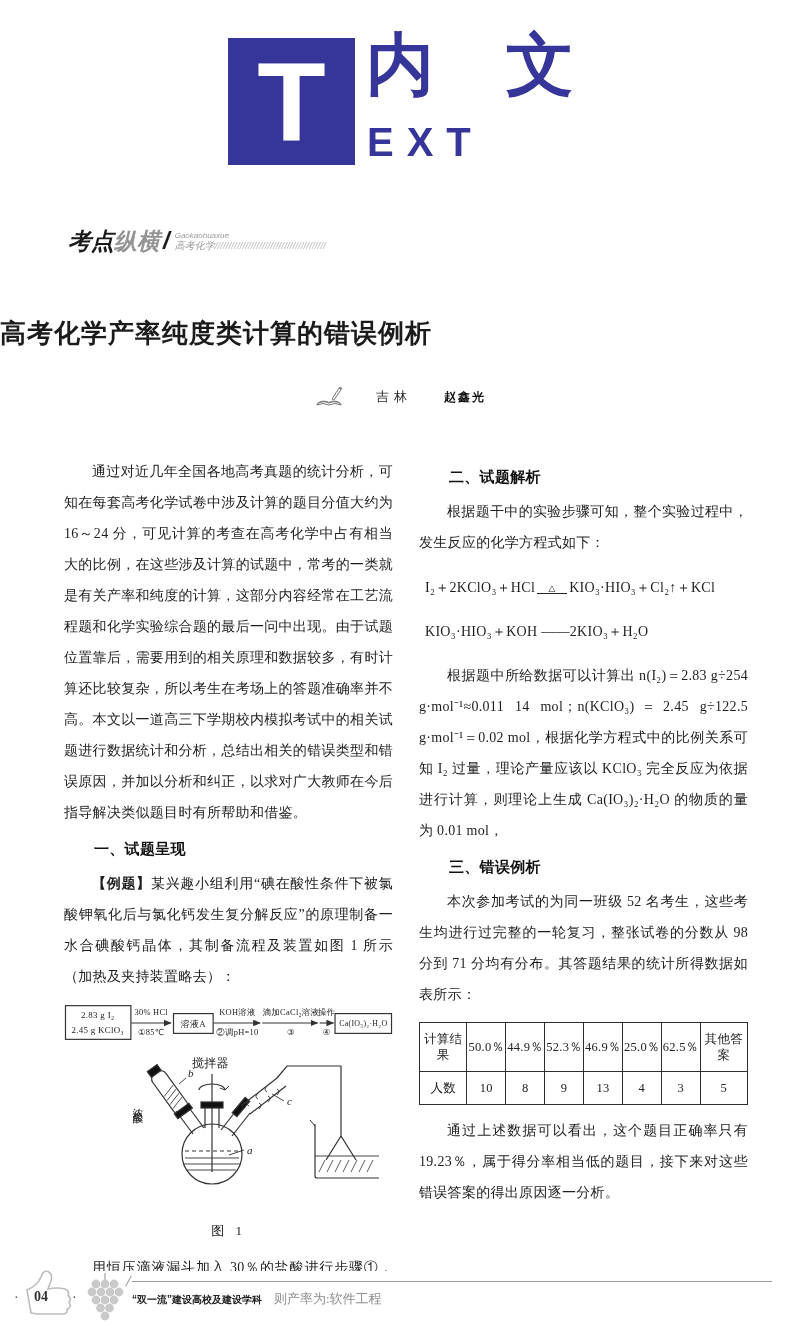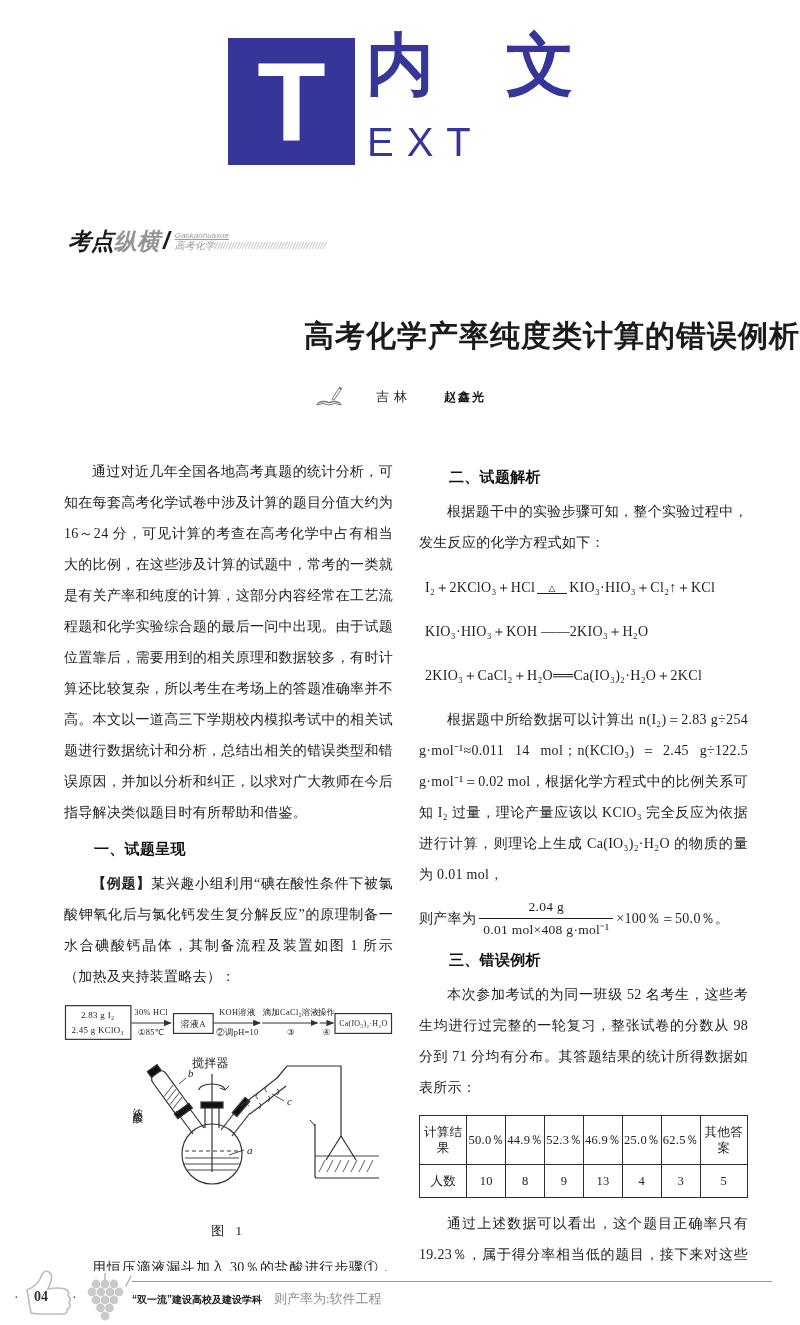--- a/index.html
+++ b/index.html
@@ -5,33 +5,33 @@
   * { box-sizing: border-box; margin: 0; padding: 0; }
   html,body { width:800px; }
   body { font-family:"Liberation Serif", serif; background:#ffffff; }
   .page { position:relative; width:800px; height:1325px; background:#fff; overflow:hidden; }
 
   
   .logo-box { position:absolute; left:228px; top:38px; width:127px; height:127px; background:#35359a; display:flex; align-items:center; justify-content:center; }
   .logo-letter { color:#fff; font-family:"Liberation Sans",sans-serif; font-weight:bold; font-size:112px; line-height:112px; }
   .logo-cn { position:absolute; left:366px; top:28px; color:#35359a; font-family:"Liberation Sans",sans-serif; font-weight:bold; font-size:68px; line-height:72px; white-space:nowrap; }
   .logo-cn .gap { display:inline-block; width:72px; }
-  .logo-en { position:absolute; left:367px; top:120px; color:#35359a; font-family:"Liberation Sans",sans-serif; font-weight:normal; font-size:40px; letter-spacing:13px; }
+  .logo-en { position:absolute; left:367px; top:120px; color:#35359a; font-family:"Liberation Sans",sans-serif; font-weight:bold; font-size:40px; letter-spacing:13px; }
 
   
   .banner { position:absolute; left:68px; top:228px; display:flex; align-items:flex-start; font-style:italic; font-family:"Liberation Sans",sans-serif; }
   .banner-bold { font-size:23px; font-weight:bold; color:#1a1a1a; line-height:26px; }
   .banner-light { font-size:23px; font-weight:bold; color:#949494; line-height:26px; }
   .banner-divider { font-size:24px; font-weight:bold; color:#1a1a1a; margin:0 5px 0 3px; line-height:26px; }
   .banner-sub { display:flex; flex-direction:column; margin-top:3px; }
-  .banner-sub .en { font-size:8px; color:#9a9a9a; line-height:10px;text-decoration:underline; }
+  .banner-sub .en { font-size:8px; color:#9a9a9a; line-height:10px; }
   .banner-sub .cn { font-size:10px; color:#9a9a9a; line-height:10px; white-space:nowrap;font-family:Liberation Serif, serif; }
 
   
-  .article-title { position:absolute; left:0; top:316px; width:100%; text-align:right; font-family:"Liberation Sans",sans-serif; font-size:30px; font-weight:600; letter-spacing:1px; color:#1b1b1b; }
+  .article-title { position:absolute; left:0; top:316px; width:100%; text-align:left; font-family:"Liberation Sans",sans-serif; font-size:26px; font-weight:600; letter-spacing:1px; color:#1b1b1b; }
   .author-row { position:absolute; left:0; top:386px; width:100%; display:flex; justify-content:center; align-items:center; gap:32px; }
   .author-region { font-size:13px; letter-spacing:5px; color:#2a2a2a; }
   .author-name { font-size:12px; font-weight:bold; letter-spacing:2px; color:#111; }
 
   
   .columns { position:absolute; left:64px; top:456px; width:684px; bottom:54px; display:flex; gap:26px; overflow:hidden; }
   .col { flex:1; min-width:0; font-size:14px; line-height:31px; letter-spacing:0.3px; text-align:justify; color:#1e1e1e; }
   .col p { text-indent:2em; }
   .hd { font-family:"Liberation Sans",sans-serif; font-weight:bold; font-size:15px; text-indent:2em; line-height:30px; margin:6px 0 4px; color:#111; }
   .hei { font-family:"Liberation Sans",sans-serif; font-weight:bold; }
@@ -225,33 +225,24 @@
       <div class="equations">
         <div class="eq">
           <span>I₂＋2KClO₃＋HCl</span>
           <span class="cond-arrow">
             <span class="cond">△</span>
             <span class="cond-bar"></span>
           </span>
           <span>KIO₃·HIO₃＋Cl₂↑＋KCl</span>
         </div>
         <div class="eq">KIO₃·HIO₃＋KOH ——2KIO₃＋H₂O</div>
-        <div class="eq">2KIO₃＋CaCl₂＋H₂O══Ca(IO₃)₂·H₂O＋2KCl</div>
       </div>
 
       <p>根据题中所给数据可以计算出 n(I₂)＝2.83 g÷254 g·mol⁻¹≈0.011 14 mol；n(KClO₃)＝2.45 g÷122.5 g·mol⁻¹＝0.02 mol，根据化学方程式中的比例关系可知 I₂ 过量，理论产量应该以 KClO₃ 完全反应为依据进行计算，则理论上生成 Ca(IO₃)₂·H₂O 的物质的量为 0.01 mol，</p>
 
-      <div class="formula-line">
-        <span>则产率为</span>
-        <span class="fraction">
-          <span class="num">2.04 g</span>
-          <span class="den">0.01 mol×408 g·mol⁻¹</span>
-        </span>
-        <span>×100％＝50.0％。</span>
-      </div>
 
       <div class="hd">三、错误例析</div>
       <p>本次参加考试的为同一班级 52 名考生，这些考生均进行过完整的一轮复习，整张试卷的分数从 98 分到 71 分均有分布。其答题结果的统计所得数据如表所示：</p>
 
       <table class="results-table">
         <tbody>
             <tr>
           <td>计算结果</td>
           <td>50.0％</td>
           <td>44.9％</td>

